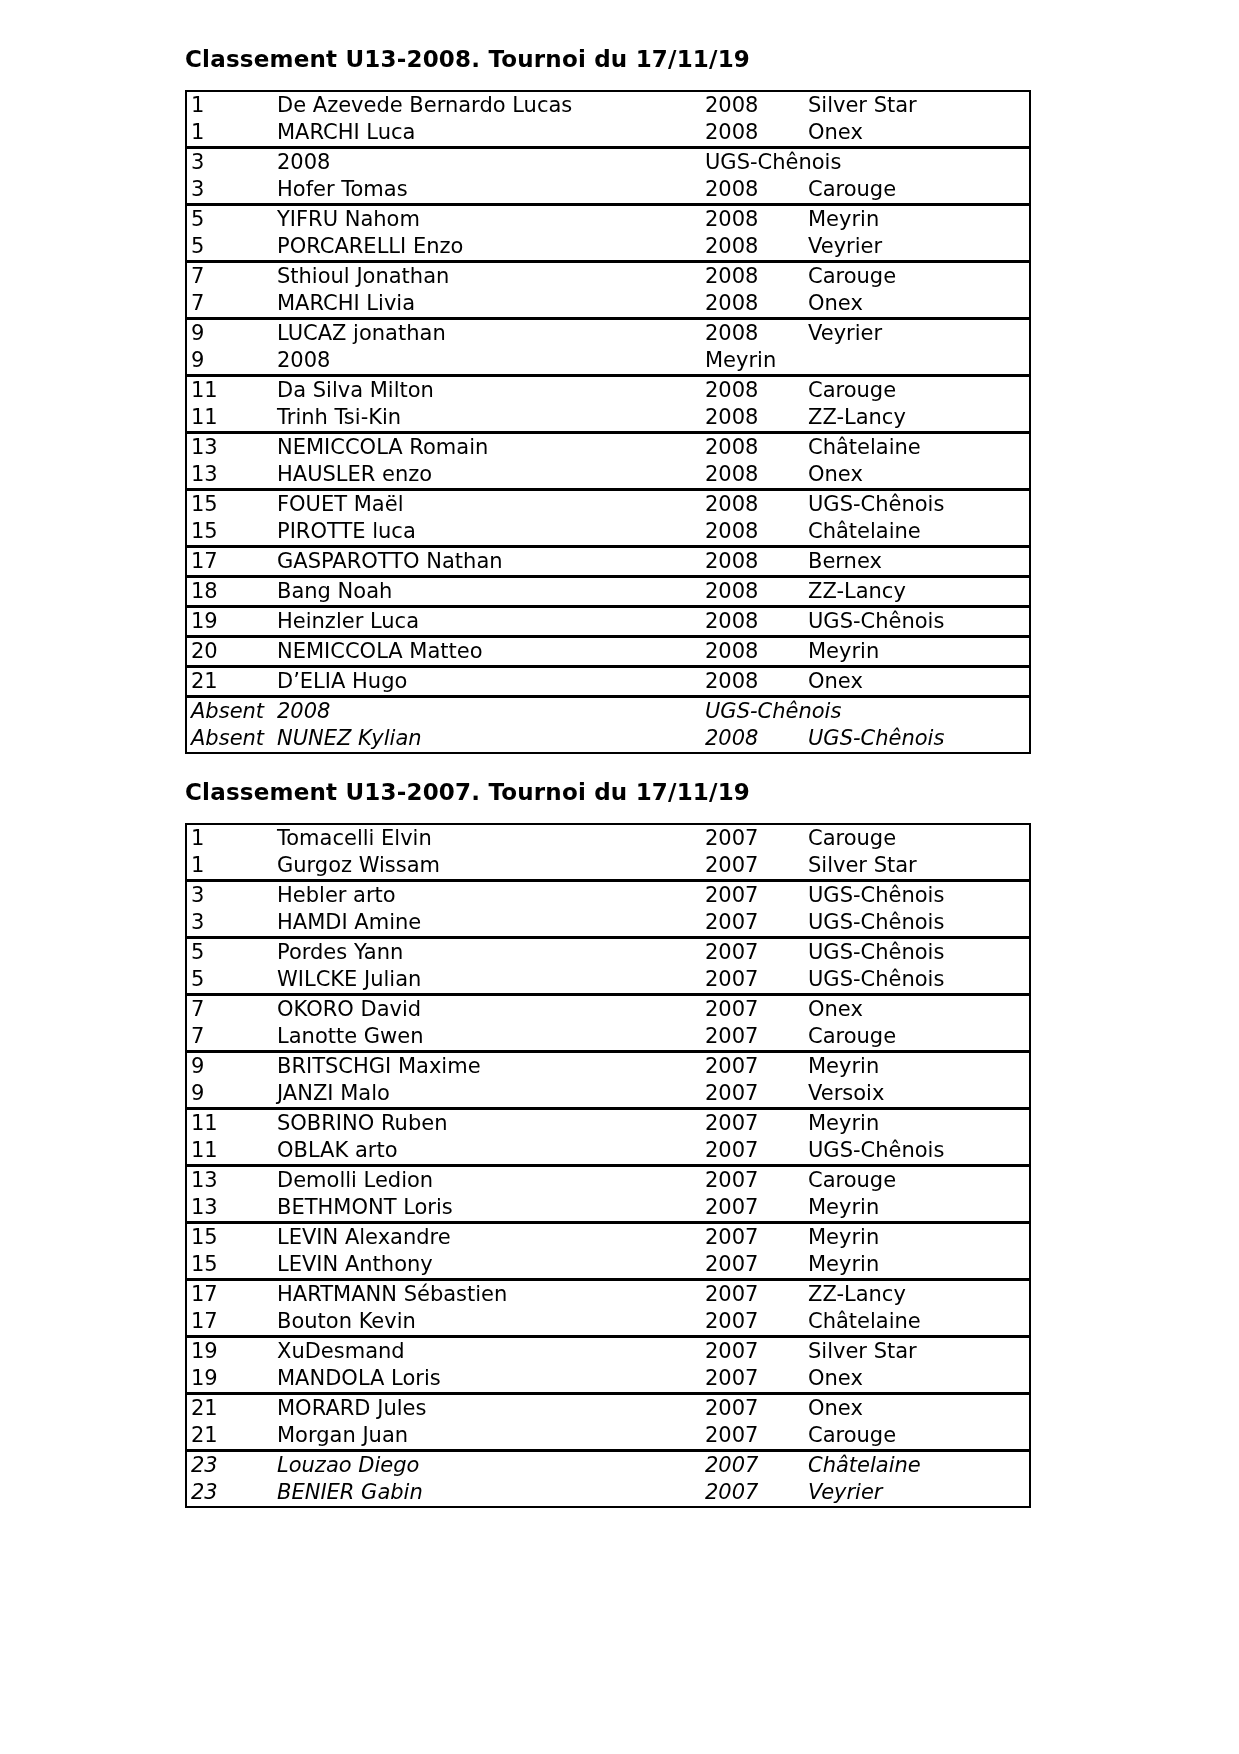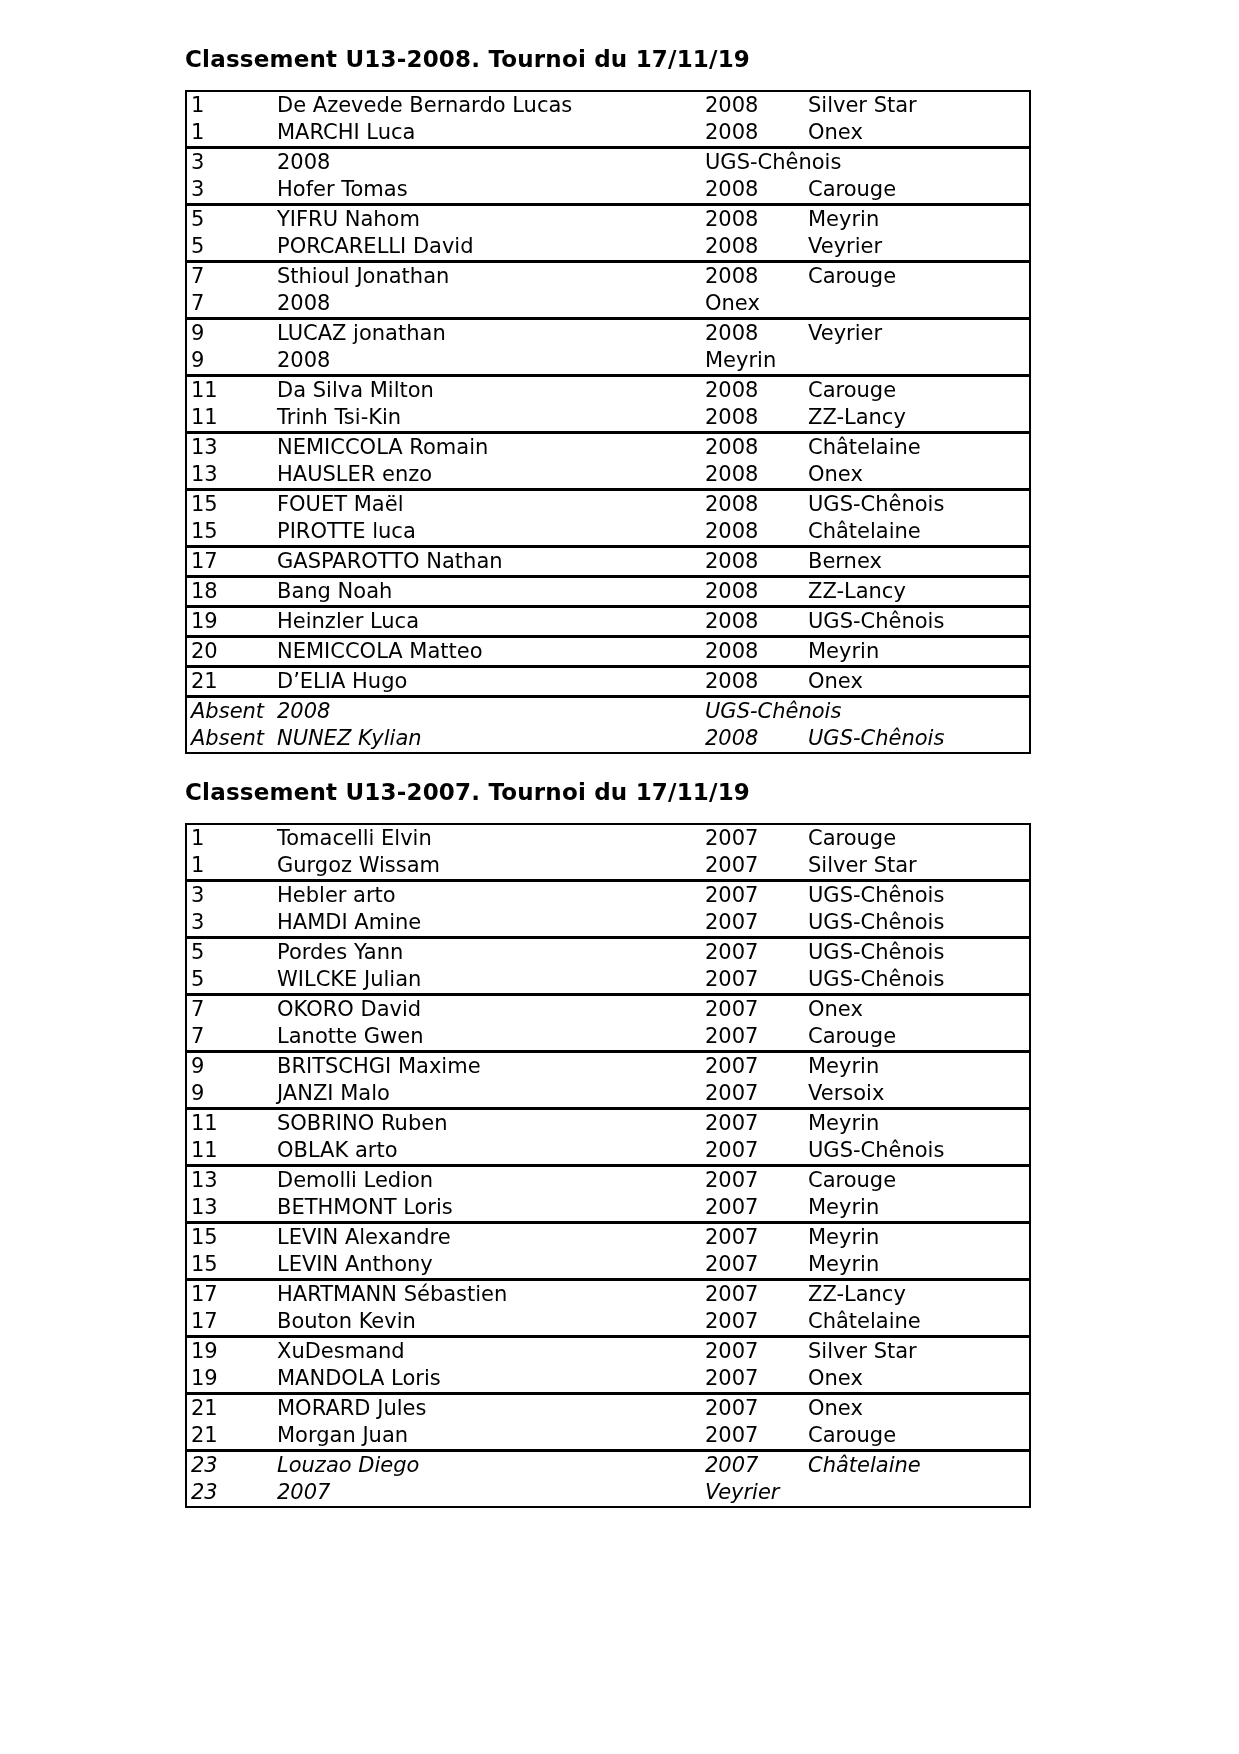--- a/index.html
+++ b/index.html
@@ -66,34 +66,35 @@
           </div>
           <div class="row-group">
             <div class="trow">
               <div class="cell cell-rank">5</div>
               <div class="cell cell-name">YIFRU Nahom</div>
               <div class="cell cell-year">2008</div>
               <div class="cell cell-club">Meyrin</div>
             </div>
             <div class="trow">
               <div class="cell cell-rank">5</div>
-              <div class="cell cell-name">PORCARELLI David</div>
+              <div class="cell cell-name">PORCARELLI Enzo</div>
               <div class="cell cell-year">2008</div>
               <div class="cell cell-club">Veyrier</div>
             </div>
           </div>
           <div class="row-group">
             <div class="trow">
               <div class="cell cell-rank">7</div>
               <div class="cell cell-name">Sthioul Jonathan</div>
               <div class="cell cell-year">2008</div>
               <div class="cell cell-club">Carouge</div>
             </div>
             <div class="trow">
               <div class="cell cell-rank">7</div>
+              <div class="cell cell-name">MARCHI Livia</div>
               <div class="cell cell-year">2008</div>
               <div class="cell cell-club">Onex</div>
             </div>
           </div>
           <div class="row-group">
             <div class="trow">
               <div class="cell cell-rank">9</div>
               <div class="cell cell-name">LUCAZ jonathan</div>
               <div class="cell cell-year">2008</div>
               <div class="cell cell-club">Veyrier</div>
@@ -361,20 +362,21 @@
           </div>
           <div class="row-group">
             <div class="trow">
               <div class="cell cell-rank">23</div>
               <div class="cell cell-name">Louzao Diego</div>
               <div class="cell cell-year">2007</div>
               <div class="cell cell-club">Châtelaine</div>
             </div>
             <div class="trow">
               <div class="cell cell-rank">23</div>
+              <div class="cell cell-name">BENIER Gabin</div>
               <div class="cell cell-year">2007</div>
               <div class="cell cell-club">Veyrier</div>
             </div>
           </div>
         </div>
     </section>
 
   </div>
 </div>
 

